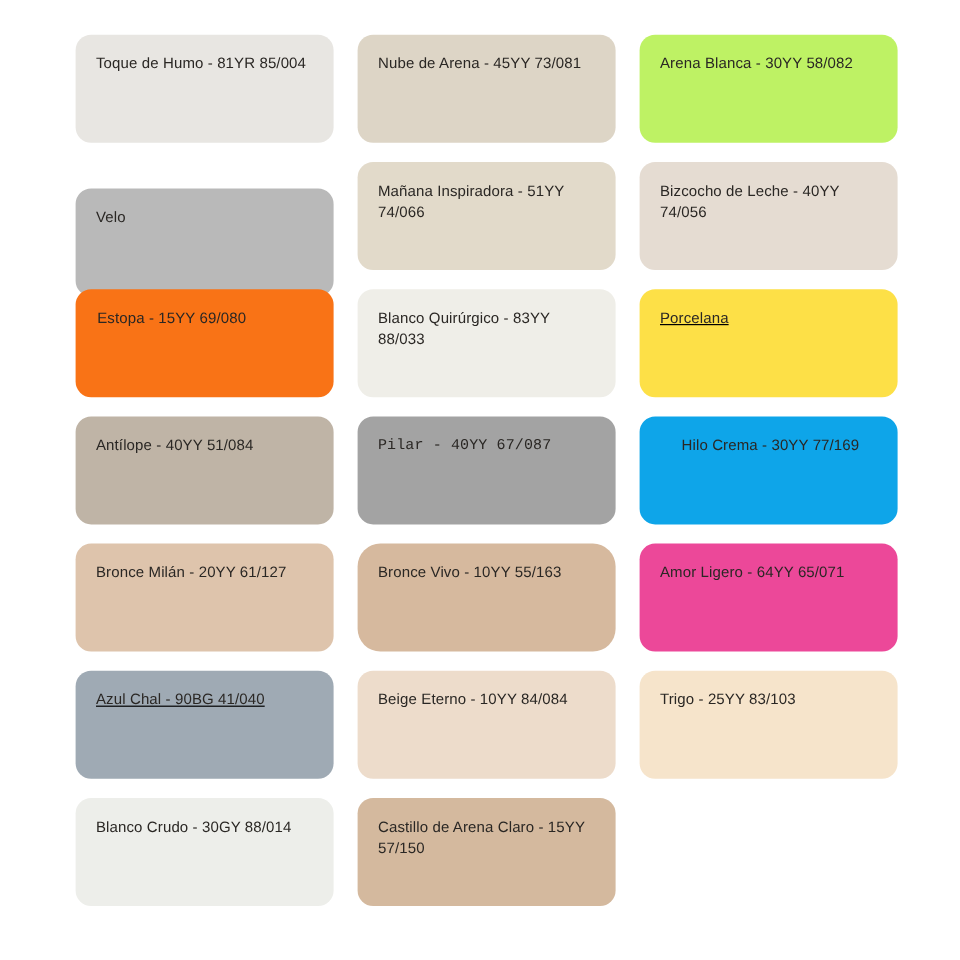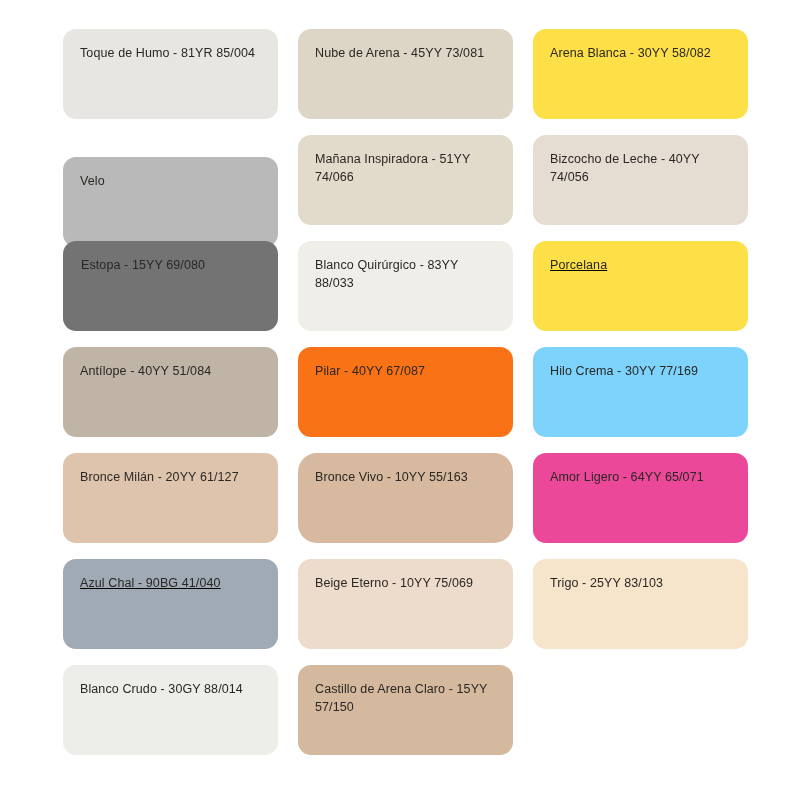--- a/index.html
+++ b/index.html
@@ -48,64 +48,64 @@
 </head>
 <body>
 
 <main id="palette-grid">
     <div class="swatch" style="background: rgb(232, 230, 226);">
       <span class="swatch-label">Toque de Humo - 81YR 85/004</span>
     </div>
     <div class="swatch" style="background: rgb(221, 213, 198);">
       <span class="swatch-label"> Nube de Arena - 45YY 73/081</span>
     </div>
-    <div class="swatch" style="background: #fde047;">
+    <div class="swatch" style="background: #bef264;">
       <span class="swatch-label"> Arena Blanca - 30YY 58/082</span>
     </div>
     <div class="swatch" style="background: rgb(185, 185, 185); margin-top: 22px;">
       <span class="swatch-label">Velo</span>
     </div>
     <div class="swatch" style="background: rgb(226, 218, 202);">
       <span class="swatch-label">Mañana Inspiradora - 51YY 74/066</span>
     </div>
     <div class="swatch" style="background: rgb(229, 220, 210);">
       <span class="swatch-label">Bizcocho de Leche - 40YY 74/056</span>
     </div>
-    <div class="swatch" style="background: #737373; padding-left: 18px;">
+    <div class="swatch" style="background: #f97316; padding-left: 18px;">
       <span class="swatch-label">Estopa - 15YY 69/080</span>
     </div>
     <div class="swatch" style="background: rgb(239, 238, 232);">
       <span class="swatch-label">Blanco Quirúrgico - 83YY 88/033</span>
     </div>
     <div class="swatch" style="background: #fde047; text-decoration: underline;">
       <span class="swatch-label">Porcelana</span>
     </div>
     <div class="swatch" style="background: rgb(191, 180, 166);">
       <span class="swatch-label">Antílope - 40YY 51/084</span>
     </div>
-    <div class="swatch" style="background: #f97316;">
+    <div class="swatch" style="background: #a3a3a3; font-family: Liberation Mono, monospace;">
       <span class="swatch-label">Pilar - 40YY 67/087</span>
     </div>
-    <div class="swatch" style="background: #7dd3fc;">
+    <div class="swatch" style="background: #0ea5e9; text-align: center;">
       <span class="swatch-label">Hilo Crema - 30YY 77/169</span>
     </div>
     <div class="swatch" style="background: rgb(222, 196, 172);">
       <span class="swatch-label">Bronce Milán - 20YY 61/127</span>
     </div>
     <div class="swatch" style="background: rgb(214, 185, 158); border-radius: 19px;">
       <span class="swatch-label">Bronce Vivo - 10YY 55/163</span>
     </div>
     <div class="swatch" style="background: #ec4899;">
       <span class="swatch-label">Amor Ligero - 64YY 65/071</span>
     </div>
     <div class="swatch" style="background: rgb(159, 170, 180); text-decoration: underline;">
       <span class="swatch-label">Azul Chal - 90BG 41/040</span>
     </div>
     <div class="swatch" style="background: rgb(237, 220, 203);">
-      <span class="swatch-label">Beige Eterno - 10YY 75/069</span>
+      <span class="swatch-label">Beige Eterno - 10YY 84/084</span>
     </div>
     <div class="swatch" style="background: rgb(246, 228, 203);">
       <span class="swatch-label">Trigo - 25YY 83/103</span>
     </div>
     <div class="swatch" style="background: rgb(237, 238, 234);">
       <span class="swatch-label">Blanco Crudo - 30GY 88/014</span>
     </div>
     <div class="swatch" style="background: rgb(212, 185, 158);">
       <span class="swatch-label"> Castillo de Arena Claro - 15YY 57/150</span>
     </div>

